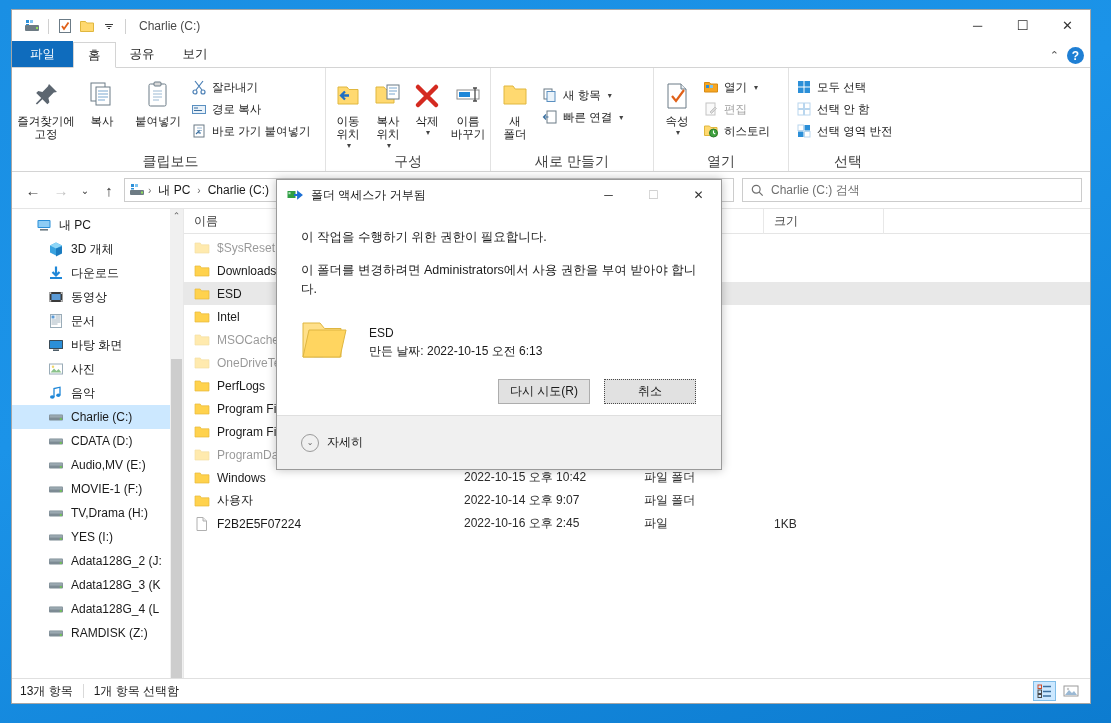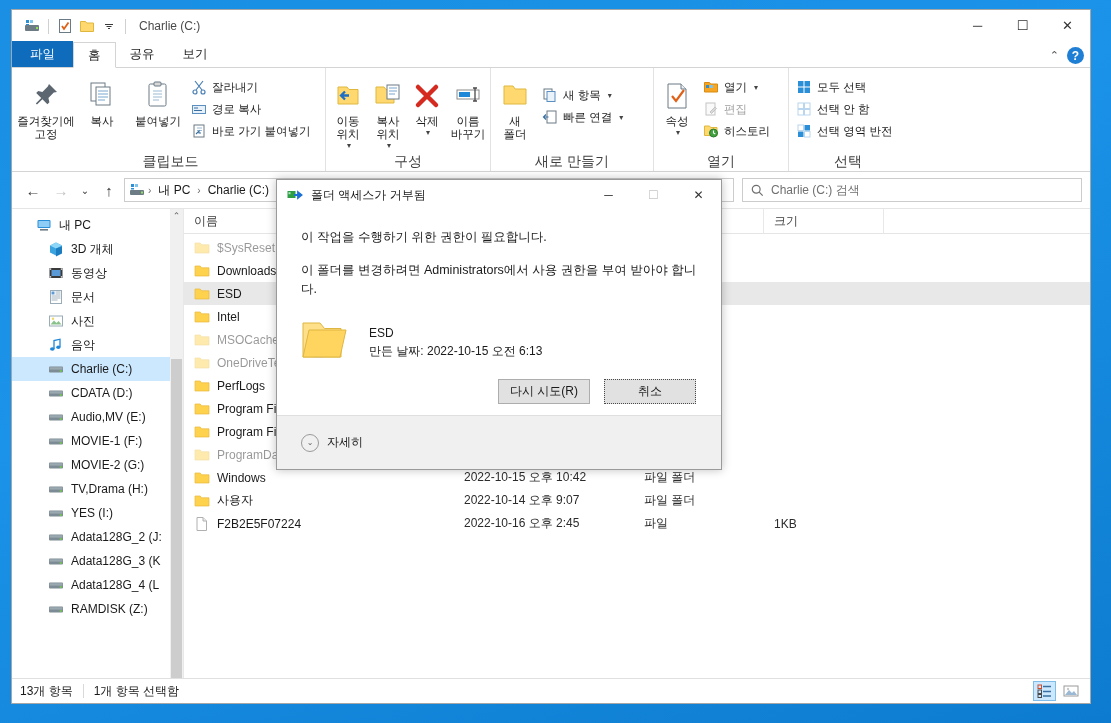--- a/index.html
+++ b/index.html
@@ -564,20 +564,29 @@
                   <path d="M8 1.5l6 3v7l-6 3-6-3v-7z" fill="#3aa3e0"></path>
                   <path d="M8 1.5l6 3-6 3-6-3z" fill="#8ed6f7"></path>
                   <path d="M8 7.5v8l6-3v-7z" fill="#1b7cc0"></path>
                 </svg>
               </span>
               <span>3D 개체</span>
             </div>
             <div class="navitem indent1">
               <span style="display: flex;">
                 <svg width="16" height="16" viewBox="0 0 16 16">
+                  <path d="M8 1.5v8M4.5 7L8 10.5 11.5 7" stroke="#1f87d8" stroke-width="2.2" fill="none"></path>
+                  <rect x="2" y="12" width="12" height="2" fill="#1f87d8"></rect>
+                </svg>
+              </span>
+              <span>다운로드</span>
+            </div>
+            <div class="navitem indent1">
+              <span style="display: flex;">
+                <svg width="16" height="16" viewBox="0 0 16 16">
                   <rect x="1.5" y="3" width="13" height="10" fill="#3a3a3a"></rect>
                   <rect x="3.5" y="5" width="9" height="6" fill="#5a9ad6"></rect>
                   <rect x="1.8" y="3.4" width="1.4" height="1.4" fill="#e8e8e8"></rect>
                   <rect x="1.8" y="11.2" width="1.4" height="1.4" fill="#e8e8e8"></rect>
                   <rect x="12.8" y="3.4" width="1.4" height="1.4" fill="#e8e8e8"></rect>
                   <rect x="12.8" y="11.2" width="1.4" height="1.4" fill="#e8e8e8"></rect>
                 </svg>
               </span>
               <span>동영상</span>
             </div>
@@ -587,20 +596,30 @@
                   <rect x="2.5" y="1.5" width="11" height="13" fill="#fff" stroke="#9aacb8"></rect>
                   <rect x="3.5" y="2.5" width="3" height="3" fill="#5a9ad6"></rect>
                   <path d="M7.5 3h5M7.5 5h5M3.5 7h9M3.5 9h9M3.5 11h6" stroke="#9aacb8" stroke-width="0.9"></path>
                 </svg>
               </span>
               <span>문서</span>
             </div>
             <div class="navitem indent1">
               <span style="display: flex;">
                 <svg width="16" height="16" viewBox="0 0 16 16">
+                  <rect x="1" y="3" width="14" height="9" rx="0.5" fill="#3a4b57"></rect>
+                  <rect x="2" y="4" width="12" height="7" fill="#2b8fd8"></rect>
+                  <rect x="5" y="12.5" width="6" height="1.4" fill="#3a4b57"></rect>
+                </svg>
+              </span>
+              <span>바탕 화면</span>
+            </div>
+            <div class="navitem indent1">
+              <span style="display: flex;">
+                <svg width="16" height="16" viewBox="0 0 16 16">
                   <rect x="1.5" y="3" width="13" height="10" fill="#fff" stroke="#9aacb8"></rect>
                   <path d="M2.5 11.5l3.5-4 2.5 2.5 2-2 3 3.5z" fill="#8bc28b"></path>
                   <circle cx="5" cy="5.8" r="1.2" fill="#f0d86a"></circle>
                 </svg>
               </span>
               <span>사진</span>
             </div>
             <div class="navitem indent1">
               <span style="display: flex;">
                 <svg width="16" height="16" viewBox="0 0 16 16">
@@ -643,30 +662,20 @@
             </div>
             <div class="navitem indent1">
               <span style="display: flex;">
                 <svg width="16" height="16" viewBox="0 0 16 16">
                   <rect x="1" y="5.5" width="14" height="6" rx="1" fill="#7d8b94"></rect>
                   <rect x="1.6" y="6.2" width="12.8" height="2.4" fill="#9aa8b0"></rect>
                   <rect x="11.8" y="9.2" width="2" height="1.6" fill="#6fd04a"></rect>
                 </svg>
               </span>
               <span>MOVIE-1 (F:)</span>
-            </div>
-            <div class="navitem indent1">
-              <span style="display: flex;">
-                <svg width="16" height="16" viewBox="0 0 16 16">
-                  <rect x="1" y="5.5" width="14" height="6" rx="1" fill="#7d8b94"></rect>
-                  <rect x="1.6" y="6.2" width="12.8" height="2.4" fill="#9aa8b0"></rect>
-                  <rect x="11.8" y="9.2" width="2" height="1.6" fill="#6fd04a"></rect>
-                </svg>
-              </span>
-              <span>MOVIE-2 (G:)</span>
             </div>
             <div class="navitem indent1">
               <span style="display: flex;">
                 <svg width="16" height="16" viewBox="0 0 16 16">
                   <rect x="1" y="5.5" width="14" height="6" rx="1" fill="#7d8b94"></rect>
                   <rect x="1.6" y="6.2" width="12.8" height="2.4" fill="#9aa8b0"></rect>
                   <rect x="11.8" y="9.2" width="2" height="1.6" fill="#6fd04a"></rect>
                 </svg>
               </span>
               <span>TV,Drama (H:)</span>

